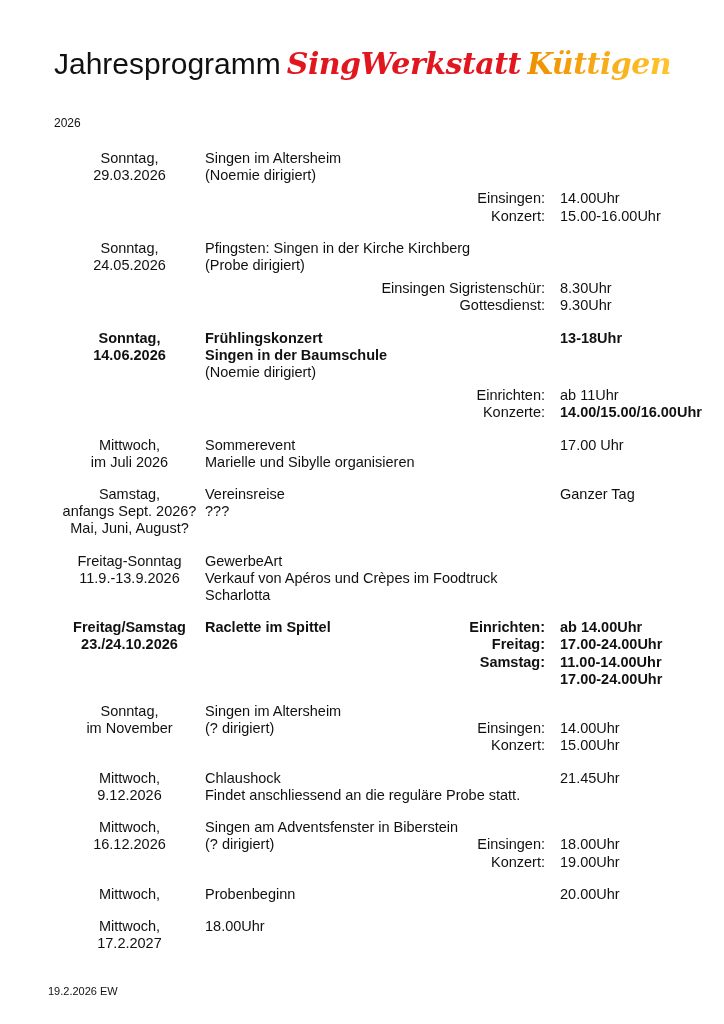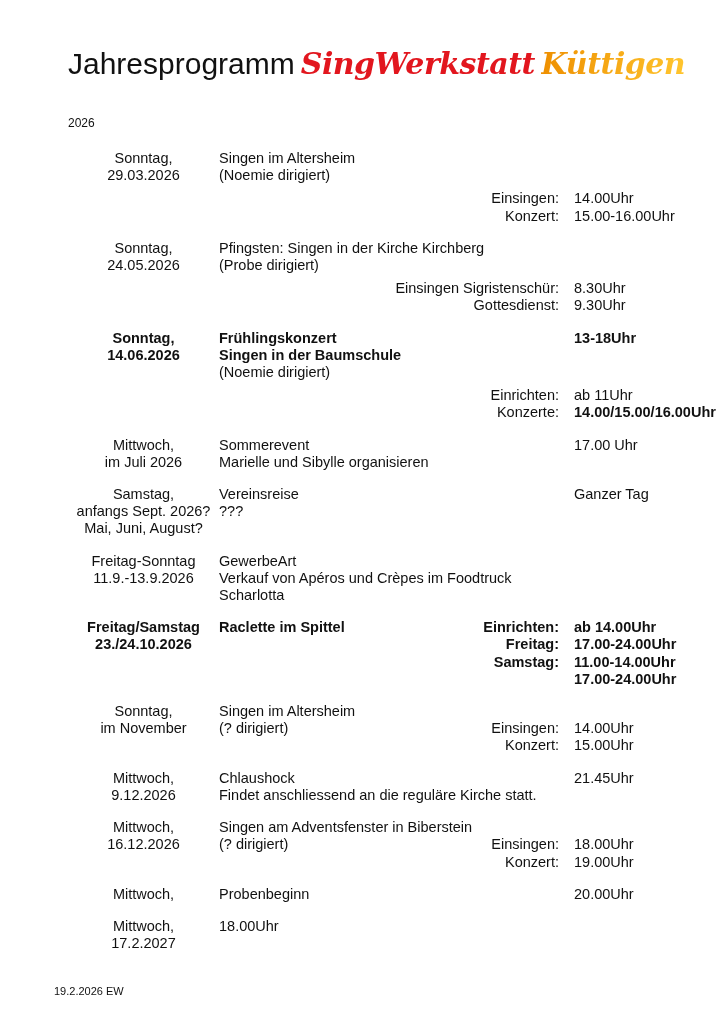--- a/index.html
+++ b/index.html
@@ -6,21 +6,21 @@
   html, body { background: #ffffff; }
   body {
     width: 724px; height: 1024px;
     font-family: "Liberation Sans", sans-serif;
     color: #111111;
     position: relative;
     overflow: hidden;
   }
   .page {
     position: absolute; inset: 0;
-    padding: 46px 54px 0 68px;
+    padding: 46px 54px 0 54px;
   }
   h1.title {
     font-size: 30px;
     font-weight: normal;
     line-height: 36px;
     white-space: nowrap;
   }
   .title .script {
     font-family: "DejaVu Serif", serif;
     font-style: italic;
@@ -53,21 +53,21 @@
   .c-mid {
     display: flex;
     padding-right: 15px;
   }
   .c-desc { flex: 1 1 auto; white-space: nowrap; }
   .c-label { flex: 0 0 auto; text-align: center; white-space: nowrap; }
   .c-value { white-space: nowrap; overflow: visible; }
   .b { font-weight: bold; }
   .footer {
     position: absolute;
-    left: 54px; bottom: 26px;
+    left: 48px; bottom: 26px;
     font-size: 11px;
     line-height: 13px;
   }
 </style>
 </head>
 <body>
 
 <div class="page">
   <h1 class="title"><span>Jahresprogramm</span><span class="script red">SingWerkstatt</span><span class="script gold">Küttigen</span></h1>
 
@@ -319,21 +319,21 @@
           <span class="c-date">Mittwoch,</span>
           <span class="c-mid">
             <span class="c-desc">Chlaushock</span>
             <span class="c-label"></span>
           </span>
           <span class="c-value">21.45Uhr</span>
         </div>
         <div class="row">
           <span class="c-date">9.12.2026</span>
           <span class="c-mid">
-            <span class="c-desc">Findet anschliessend an die reguläre Kirche statt.</span>
+            <span class="c-desc">Findet anschliessend an die reguläre Probe statt.</span>
             <span class="c-label"></span>
           </span>
           <span class="c-value"></span>
         </div>
       </div>
       <div class="entry">
         <div class="row">
           <span class="c-date">Mittwoch,</span>
           <span class="c-mid">
             <span class="c-desc">Singen am Adventsfenster in Biberstein</span>

